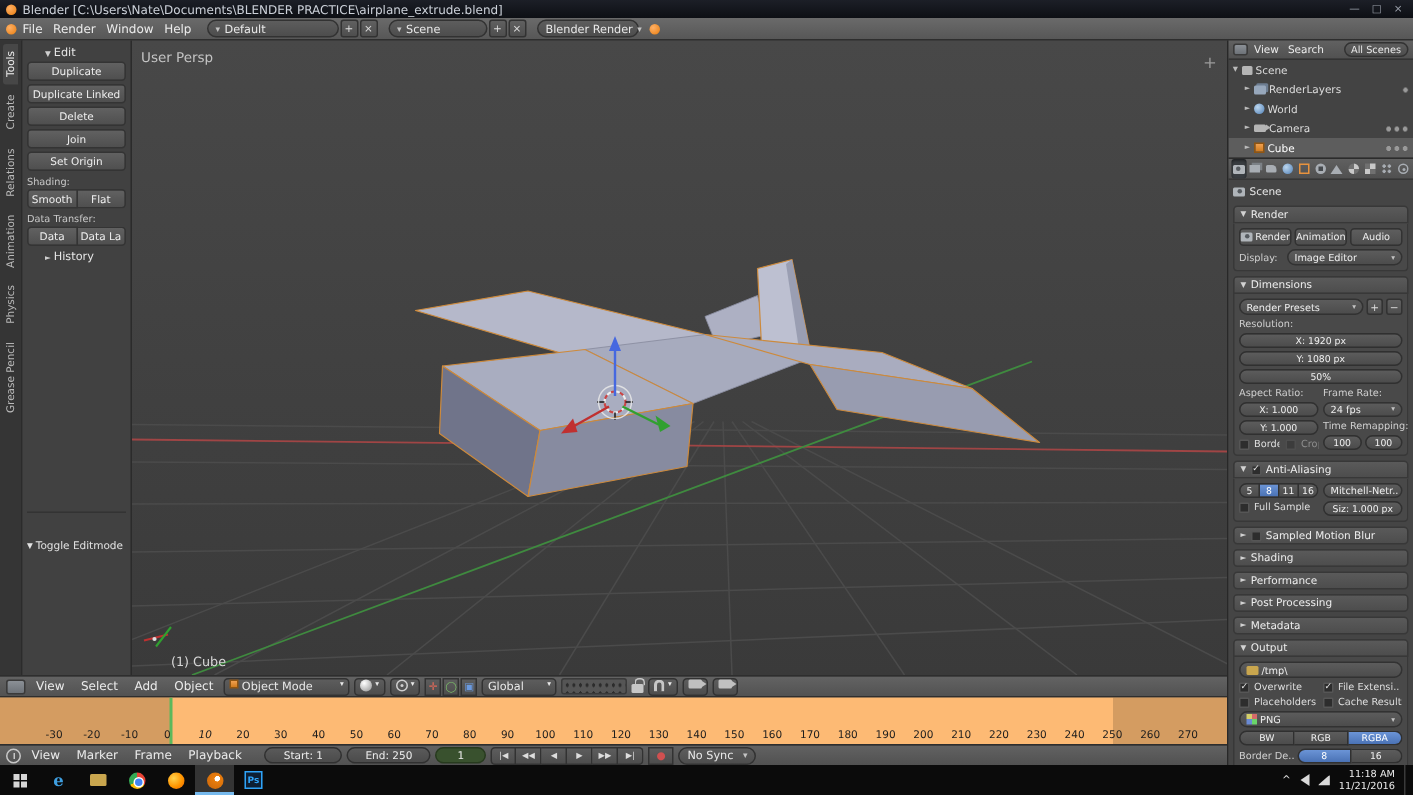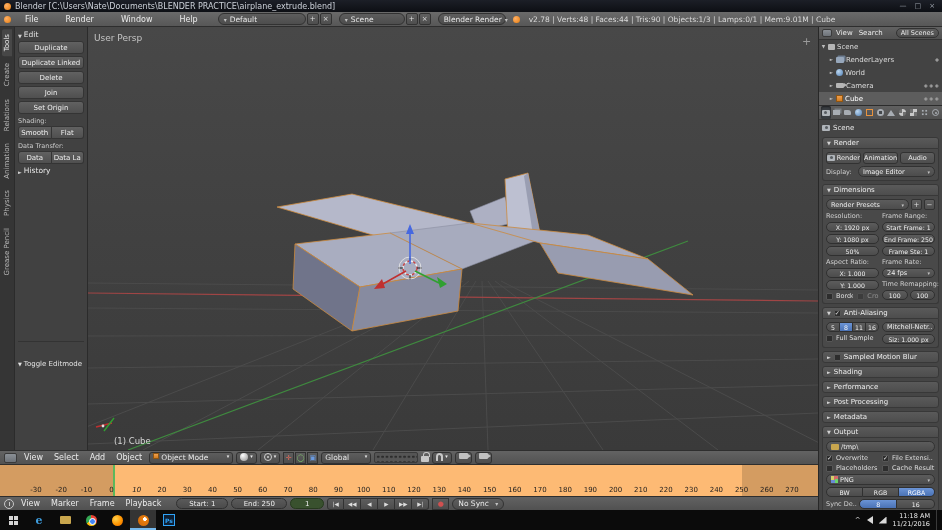--- a/index.html
+++ b/index.html
@@ -10,35 +10,35 @@
 
 .titlebar{position:absolute;left:0;top:0;width:942px;height:12px;background:linear-gradient(#1c1f27,#0d0f14);
   display:flex;align-items:center;gap:4px;padding:0 4px;font-size:8px;color:#ccd1d9;white-space:nowrap}
 .blender-dot{width:7px;height:7px;border-radius:50%;background:radial-gradient(circle at 35% 35%,#ffb066,#e87d0d);flex:0 0 auto}
 .win-controls{margin-left:auto;display:flex;gap:8px;color:#9aa0aa;font-size:7px;padding-right:3px}
 .win-controls span{cursor:pointer}
 
 
 .menubar{position:absolute;left:0;top:12px;width:942px;height:15px;background:linear-gradient(#6a6a6a,#575757);
   border-bottom:1px solid #2e2e2e;display:flex;align-items:center;gap:1px;padding:0 4px;white-space:nowrap}
-.menu-item{padding:0 13px;font-size:8px;color:#ebebeb}
+.menu-item{padding:0 3px;font-size:8px;color:#ebebeb}
 .dd{display:inline-flex;align-items:center;gap:3px;background:linear-gradient(#5d5d5d,#4d4d4d);
   border:1px solid #323232;border-radius:7px;padding:0 5px;height:12px;font-size:7.5px;color:#e9e9e9;white-space:nowrap}
 .dd .arr{font-size:6px;color:#c3c3c3}
 .mini-btn{display:inline-flex;align-items:center;justify-content:center;width:12px;height:12px;
   background:linear-gradient(#606060,#4e4e4e);border:1px solid #323232;font-size:7px;color:#ddd;border-radius:2px}
 .stats{margin-left:8px;font-size:7.5px;color:#d9d9d9}
 
 
 .tabstrip{position:absolute;left:0;top:27px;width:15px;height:423px;background:#353535;border-right:1px solid #2b2b2b;
   display:flex;flex-direction:column;align-items:center;padding-top:2px;gap:2px}
 .vtab{writing-mode:vertical-rl;transform:rotate(180deg);font-size:7px;color:#b9b9b9;padding:5px 1px;border-radius:0 2px 2px 0}
 .vtab.active{background:#474747;color:#efefef}
 .toolshelf{position:absolute;left:15px;top:27px;width:73px;height:423px;background:#414141;border-right:1px solid #2b2b2b;padding:2px 3px}
-.shelf-ph{display:flex;align-items:flex-end;gap:2px;font-size:7.5px;color:#e6e6e6;margin:1px 0 2px}
+.shelf-ph{display:flex;align-items:flex-end;gap:2px;font-size:7.5px;color:#e6e6e6;margin:1px 12px 2px}
 .shelf-ph .tri{font-size:5px;color:#cfcfcf}
 .tbtn{display:flex;align-items:center;justify-content:center;width:100%;height:13px;margin-bottom:2px;
   background:linear-gradient(#616161,#4f4f4f);border:1px solid #343434;border-radius:3px;
   font-size:7px;color:#eee;white-space:nowrap;overflow:hidden;text-overflow:ellipsis;padding:0 2px}
 .btn-row{display:flex;margin-bottom:2px}
 .btn-row .tbtn{flex:1;margin:0;border-radius:0;border-left-width:0}
 .btn-row .tbtn:first-child{border-radius:3px 0 0 3px;border-left-width:1px}
 .btn-row .tbtn:last-child{border-radius:0 3px 3px 0}
 .shelf-label{font-size:6.5px;color:#c9c9c9;margin:3px 0 1px}
 .last-op{position:absolute;left:3px;top:314px;width:66px;display:flex;gap:2px;align-items:center;
@@ -219,21 +219,20 @@
       <span class="arr">▾</span>
       <span>Scene</span>
     </span>
     <span class="mini-btn">+</span>
     <span class="mini-btn">×</span>
     <span class="dd" style="width:68px;margin-left:6px">
       <span>Blender Render</span>
       <span class="arr" style="margin-left:auto">▾</span>
     </span>
     <span class="blender-dot" style="margin-left:6px"></span>
-    <span class="stats">v2.78 | Verts:48 | Faces:44 | Tris:90 | Objects:1/3 | Lamps:0/1 | Mem:9.01M | Cube</span>
   </div>
 
   <div class="tabstrip">
     <span class="vtab active">Tools</span>
     <span class="vtab">Create</span>
     <span class="vtab">Relations</span>
     <span class="vtab">Animation</span>
     <span class="vtab">Physics</span>
     <span class="vtab">Grease Pencil</span>
   </div>
@@ -561,26 +560,20 @@
             <span class="mini-btn" style="width:11px;height:11px">+</span>
             <span class="mini-btn" style="width:11px;height:11px">−</span>
           </div>
           <div class="cols">
             <div class="col">
               <span class="flabel">Resolution:</span>
               <span class="pnum">X: 1920 px</span>
               <span class="pnum">Y: 1080 px</span>
               <span class="pnum">50%</span>
             </div>
-            <div class="col">
-              <span class="flabel">Frame Range:</span>
-              <span class="pnum">Start Frame: 1</span>
-              <span class="pnum">End Frame: 250</span>
-              <span class="pnum">Frame Ste: 1</span>
-            </div>
           </div>
           <div class="cols">
             <div class="col">
               <span class="flabel">Aspect Ratio:</span>
               <span class="pnum">X: 1.000</span>
               <span class="pnum">Y: 1.000</span>
               <div class="prow" style="gap:4px">
                 <span class="chk">
                   <span class="bx"></span>
                   <span>Border</span>
@@ -698,21 +691,21 @@
             <span class="png-ic"></span>
             <span>PNG</span>
             <span class="arr">▾</span>
           </div>
           <div class="seg">
             <span class="pnum">BW</span>
             <span class="pnum">RGB</span>
             <span class="pnum sel-blue">RGBA</span>
           </div>
           <div class="prow">
-            <span class="flabel">Sync De..</span>
+            <span class="flabel">Border De..</span>
             <div class="seg" style="flex:1">
               <span class="pnum sel-blue">8</span>
               <span class="pnum">16</span>
             </div>
           </div>
 
         </div>
       </div>
     </div>
   </div>

